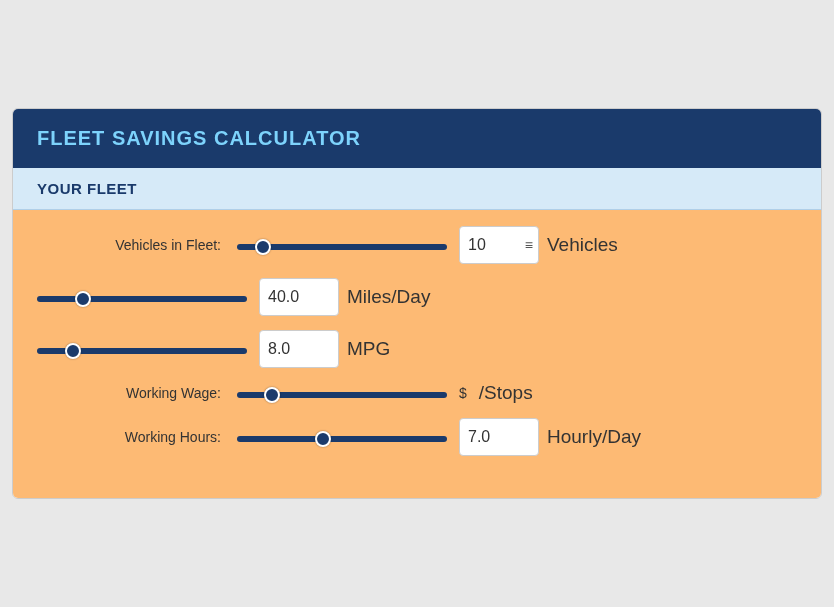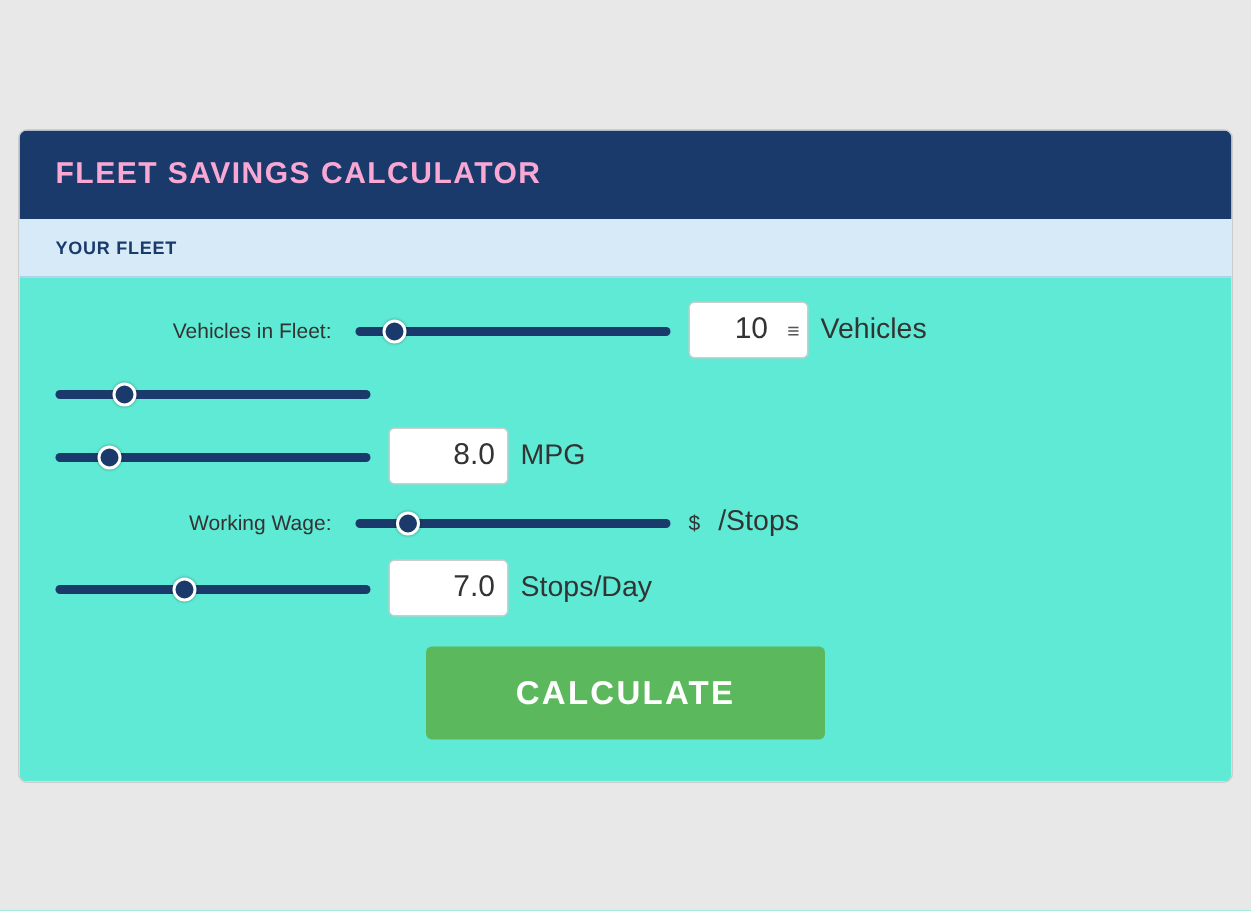--- a/index.html
+++ b/index.html
@@ -14,39 +14,39 @@
     }
     .calculator-wrapper {
       width: 810px;
       border: 1px solid #ccc;
       border-radius: 6px;
       overflow: hidden;
       background: #fff;
     }
     .calc-header {
       background: #1a3a6b;
-      color: #f9a8d4;
+      color: #7dd3fc;
       font-size: 20px;
       font-weight: bold;
       padding: 18px 24px;
       letter-spacing: 1px;
     }
     .fleet-section {
       background: #d6eaf8;
       border-bottom: 1px solid #b0cfe8;
     }
     .fleet-title {
       padding: 12px 24px;
-      font-size: 12px;
+      font-size: 15px;
       font-weight: bold;
       color: #1a3a6b;
       letter-spacing: 0.5px;
     }
     .fleet-body {
-      background: #5eead4;
+      background: #fdba74;
       padding: 16px 24px 28px 24px;
     }
     .row {
       display: flex;
       align-items: center;
       margin-bottom: 14px;
     }
     .row-label {
       width: 200px;
       text-align: right;
@@ -96,23 +96,22 @@
     }
     .value-input-container {
       display: flex;
       align-items: center;
     }
     .value-input {
       width: 80px;
       height: 38px;
       border: 1px solid #ccc;
       border-radius: 4px;
-      text-align: right;
       padding: 12px 8px;
-      font-size: 20px;
+      font-size: 16px;
       color: #333;
       background: #fff;
     }
     .unit-label {
       margin-left: 8px;
       font-size: 19px;
       color: #333;
       min-width: 70px;
     }
     .vehicles-input-wrapper {
@@ -175,20 +174,24 @@
           <span class="spinner-icon">≡</span>
         </div>
         <span class="unit-label">Vehicles</span>
       </div>
     </div>
 
     <div class="row">
       <div class="slider-container">
         <input type="range" min="1" max="200" value="40" style="">
       </div>
+      <div class="value-input-container">
+        <input type="text" class="value-input" value="40.0" style="">
+        <span class="unit-label">Miles/Day</span>
+      </div>
     </div>
 
     <div class="row">
       <div class="slider-container">
         <input type="range" min="1" max="50" value="8" style="">
       </div>
       <div class="value-input-container">
         <input type="text" class="value-input" value="8.0" style="">
         <span class="unit-label">MPG</span>
       </div>
@@ -200,26 +203,24 @@
         <input type="range" min="1" max="100" value="15" style="">
       </div>
       <div class="value-input-container">
         <span class="prefix-sign">$</span>
         <span class="unit-label">/Stops</span>
       </div>
     </div>
 
 
     <div class="row">
+      <div class="row-label">Working Hours:</div>
       <div class="slider-container">
         <input type="range" min="1" max="16" value="7" style="">
       </div>
       <div class="value-input-container">
         <input type="text" class="value-input" value="7.0" style="">
-        <span class="unit-label">Stops/Day</span>
-      </div>
-    </div>
-
-    <div class="calculate-row">
-      <button class="calculate-btn">CALCULATE</button>
-    </div>
+        <span class="unit-label">Hourly/Day</span>
+      </div>
+    </div>
+
   </div>
 </div>
 
 </body></html>

